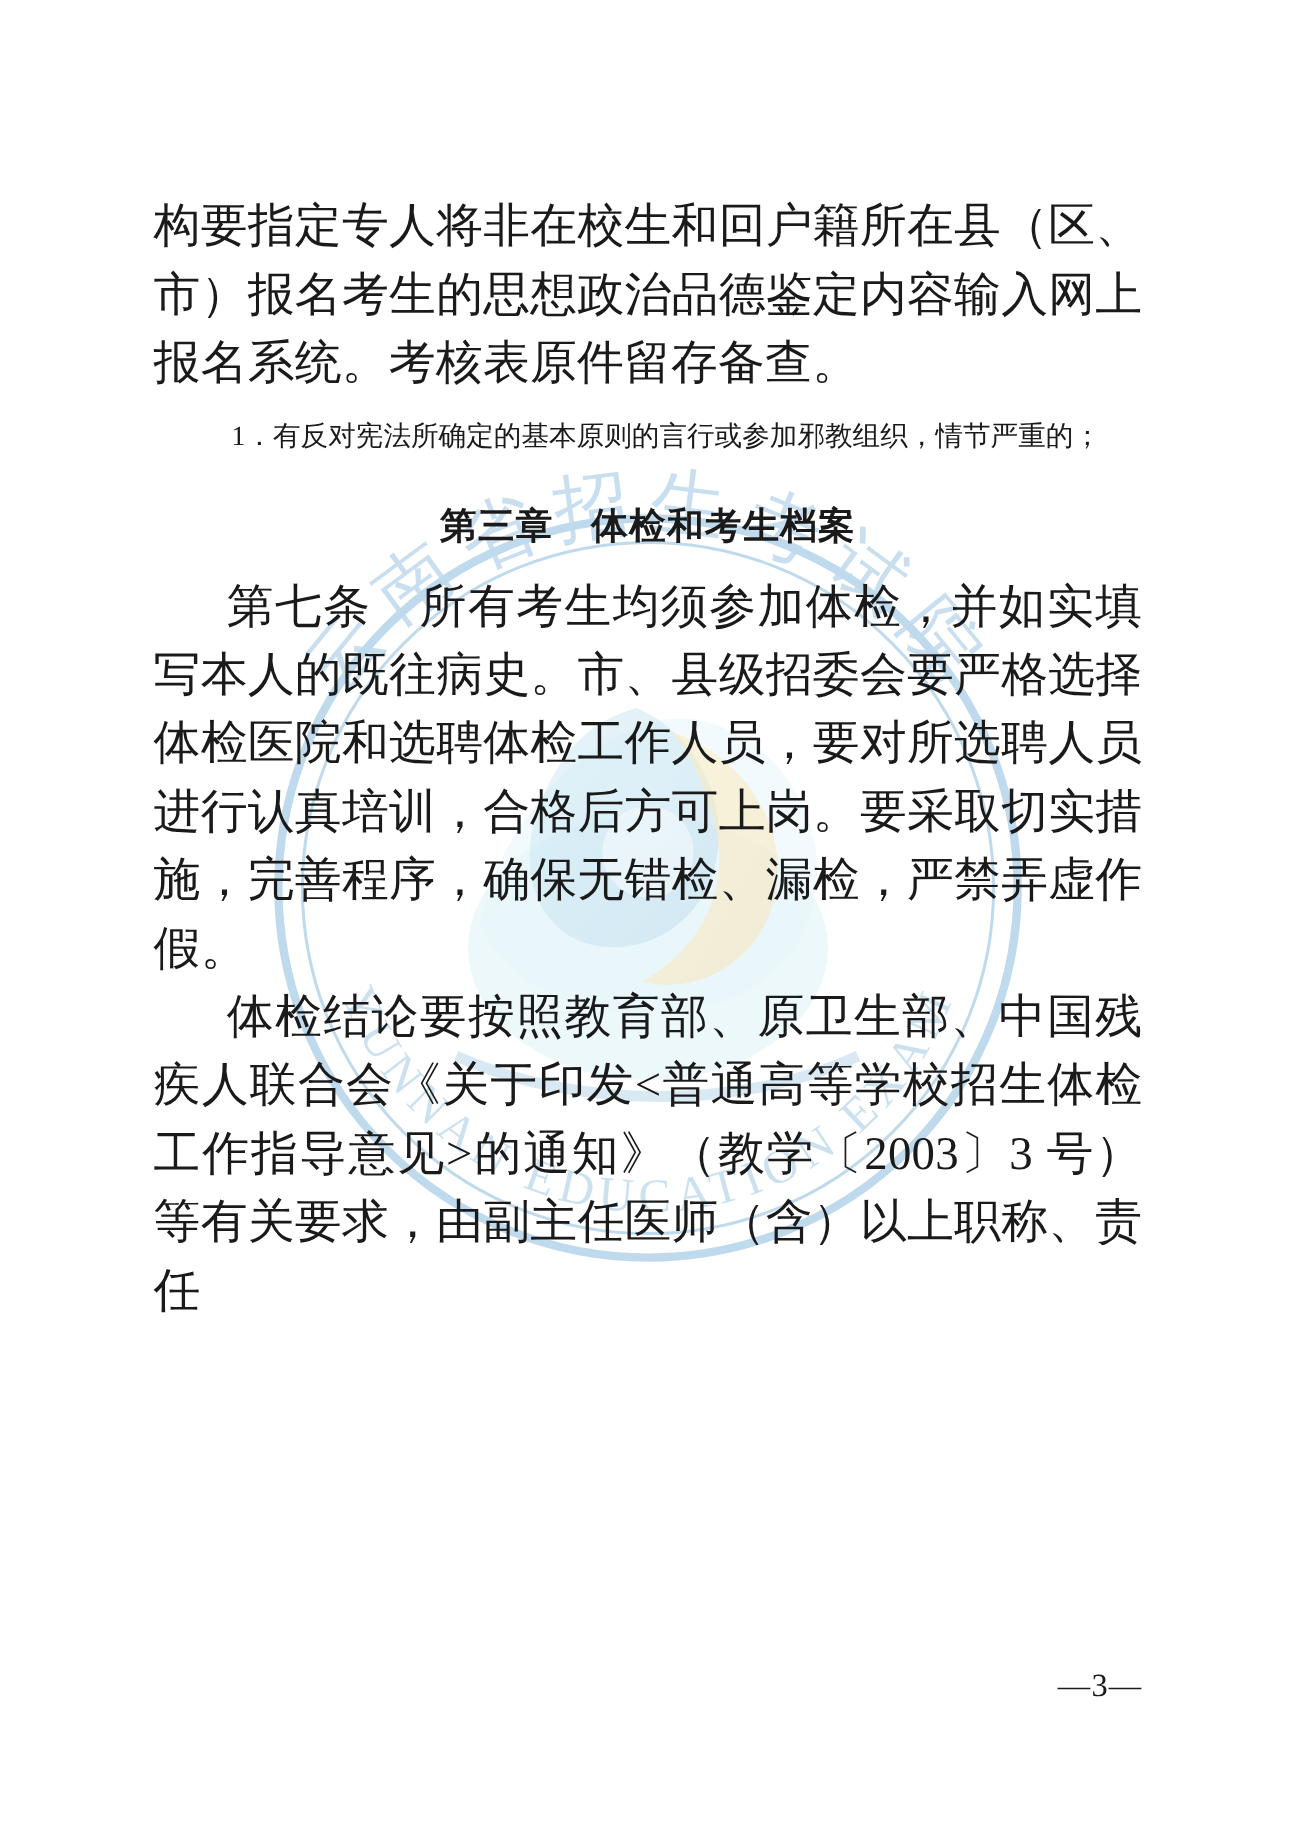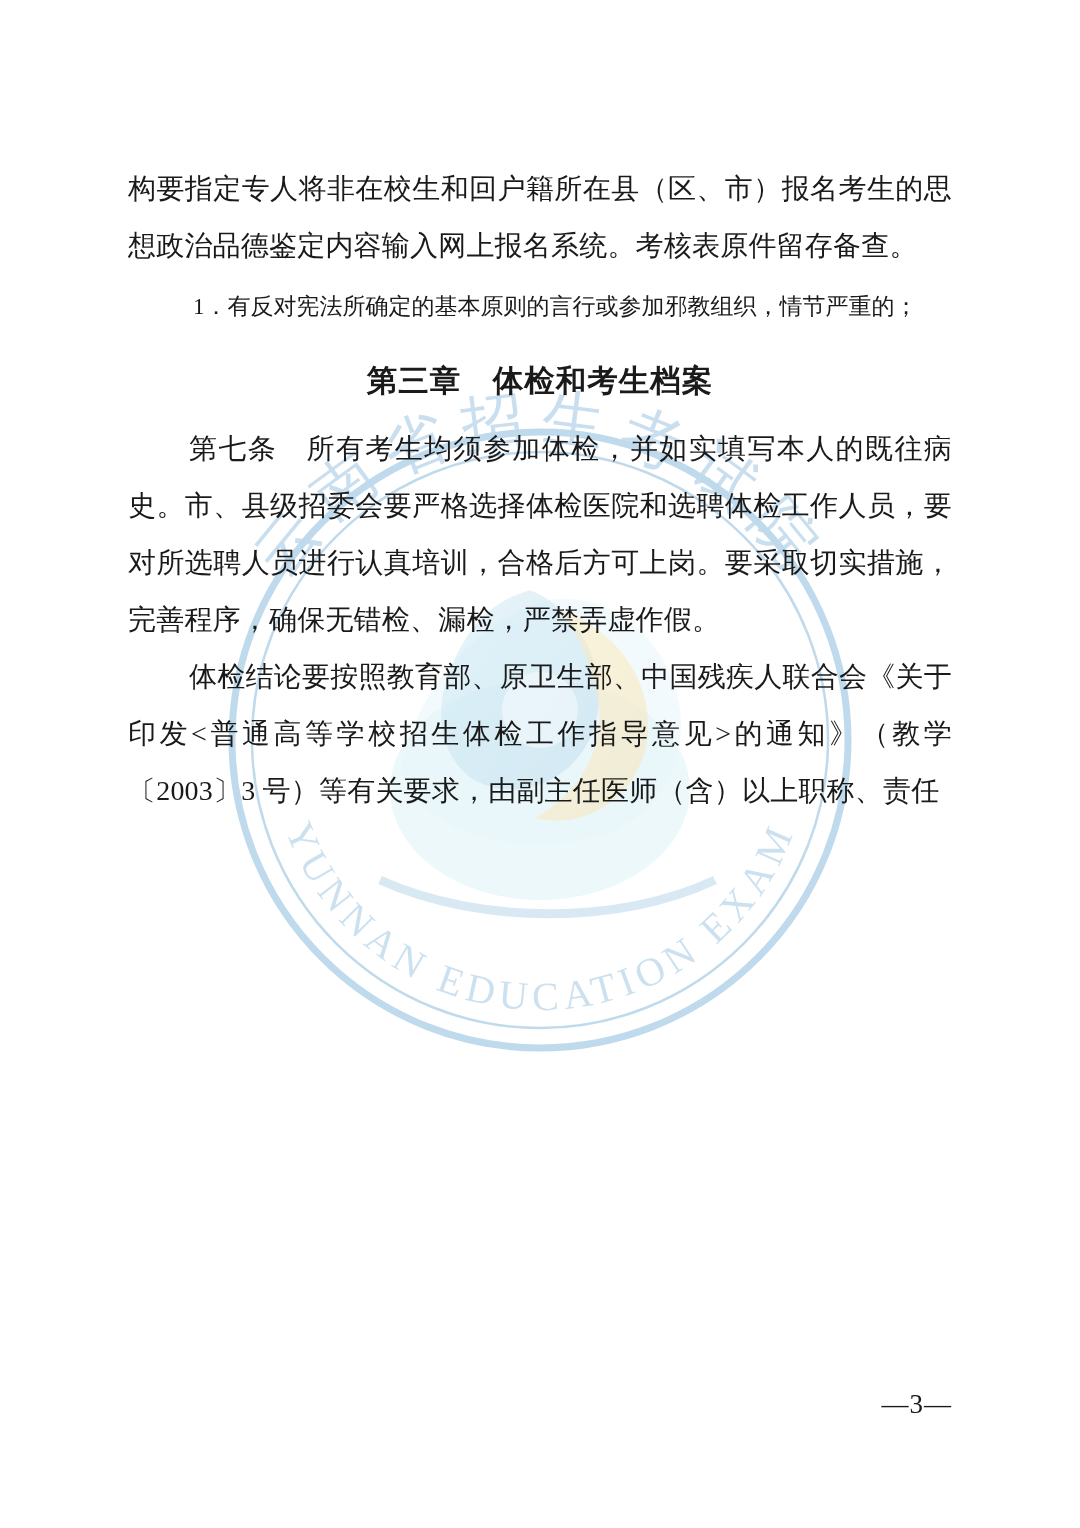--- a/index.html
+++ b/index.html
@@ -33,21 +33,21 @@
   .page {
     position: relative;
     z-index: 2;
     padding: 160px 128px 0 128px;
     box-sizing: border-box;
     height: 100%;
   }
 
   p.para {
     margin: 0;
-    font-size: 28px;
+    font-size: 39px;
     line-height: 57px;
     text-align: justify;
     text-justify: inter-ideograph;
     letter-spacing: 0.2px;
   }
   p.indent {
     text-indent: 61px;
   }
   p.hang {
     text-indent: 0;

